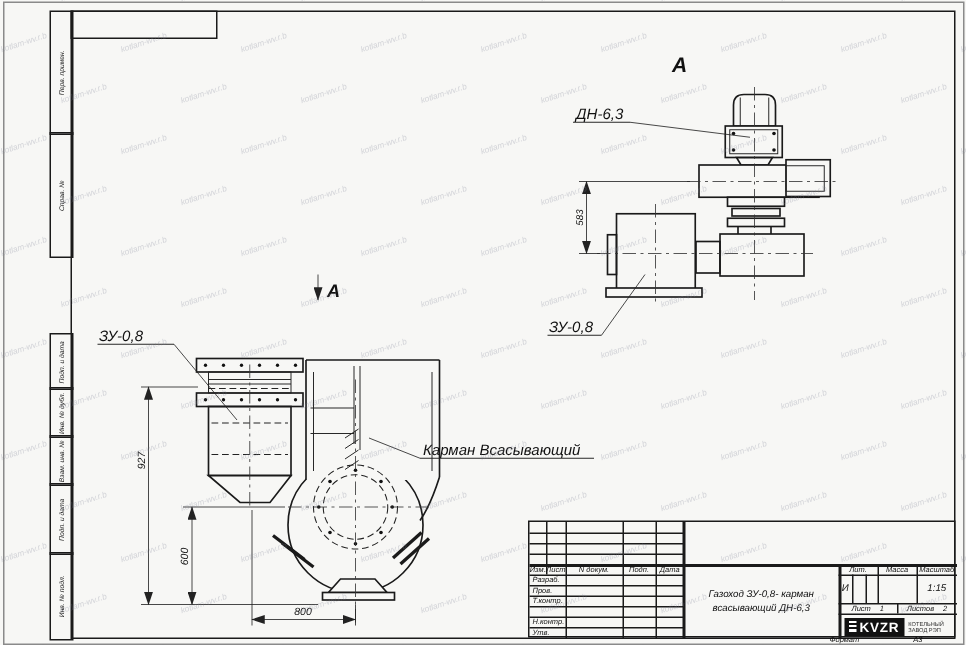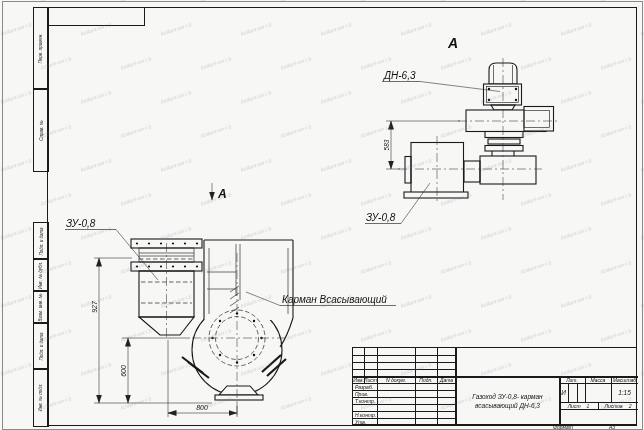--- a/index.html
+++ b/index.html
@@ -114,20 +114,30 @@
 
     <div class="abs cellc" style="left:206px;top:54px;width:39px;height:7px;gap:6px;">
       <span class="lbl-sm">Лист</span>
       <span class="lbl-sm">1</span>
     </div>
     <div class="abs cellc" style="left:245px;top:54px;width:40px;height:7px;gap:6px;">
       <span class="lbl-sm">Листов</span>
       <span class="lbl-sm">2</span>
     </div>
 
+    <div class="abs" style="left:206px;top:61px;width:79px;height:17px;display:flex;align-items:center;">
+      <div style="margin-left:4px;background:#111;color:#fff;height:12px;display:flex;align-items:center;padding:0 3px;gap:2px;">
+        <span style="display:inline-block;width:5px;height:8px;background:repeating-linear-gradient(#fff 0,#fff 1.4px,#111 1.4px,#111 2.8px);"></span>
+        <span style="font:bold 9px 'Liberation Sans',sans-serif;letter-spacing:.5px;">KVZR</span>
+      </div>
+      <div style="margin-left:3px;display:flex;flex-direction:column;justify-content:center;">
+        <span style="font:3.8px 'Liberation Sans',sans-serif;color:#333;">КОТЕЛЬНЫЙ</span>
+        <span style="font:3.8px 'Liberation Sans',sans-serif;color:#333;">ЗАВОД РЭП</span>
+      </div>
+    </div>
   </div>
 
   <div class="abs" style="left:553px;top:424px;width:62px;display:flex;justify-content:space-between;">
     <span class="lbl-sm">Формат</span>
     <span class="lbl-sm">А3</span>
   </div>
 
   <svg class="abs" style="left:0;top:0;z-index:10;" width="644" height="430" viewBox="0 0 644 430">
     <defs>
       <marker id="ma" markerWidth="9" markerHeight="6" refX="8.5" refY="3" orient="auto-start-reverse" markerUnits="userSpaceOnUse">

